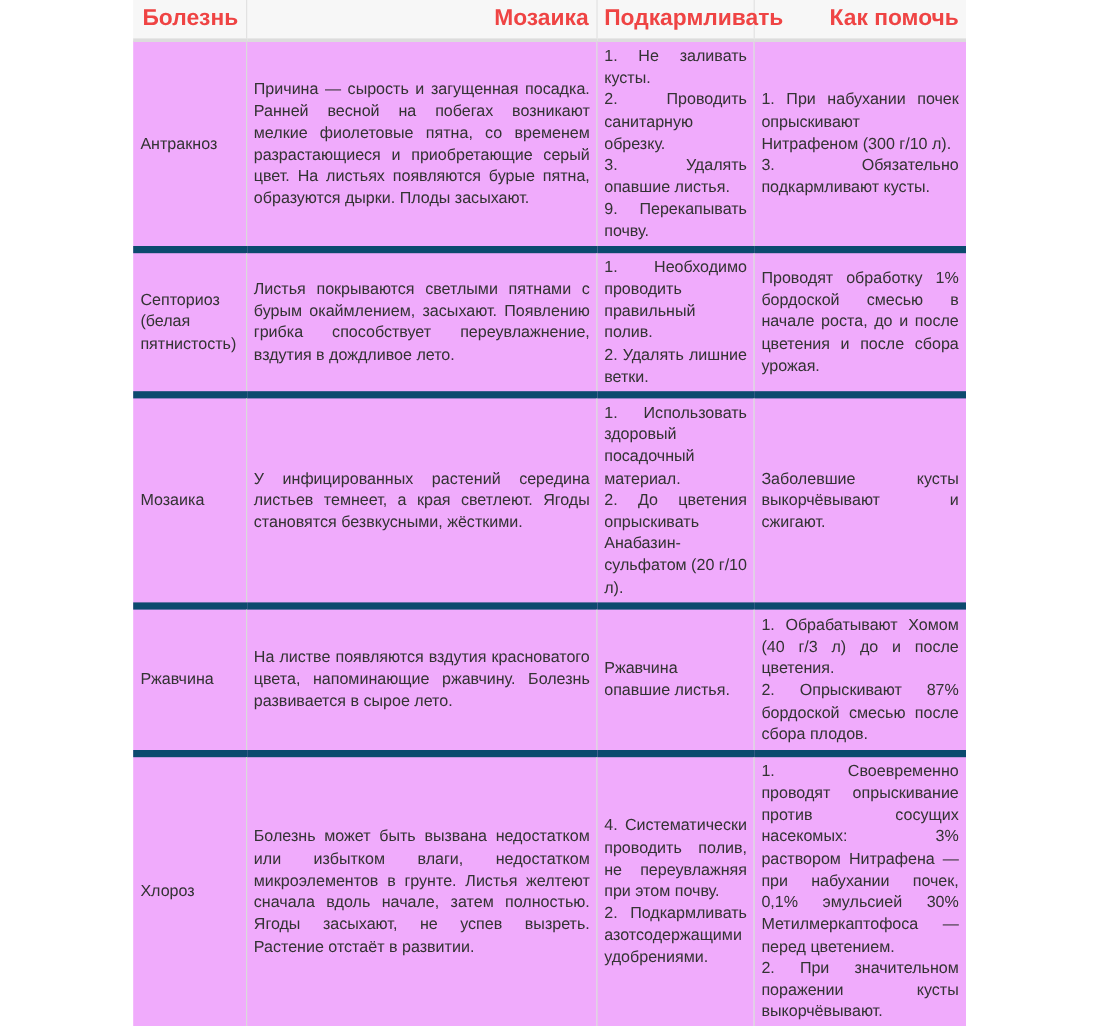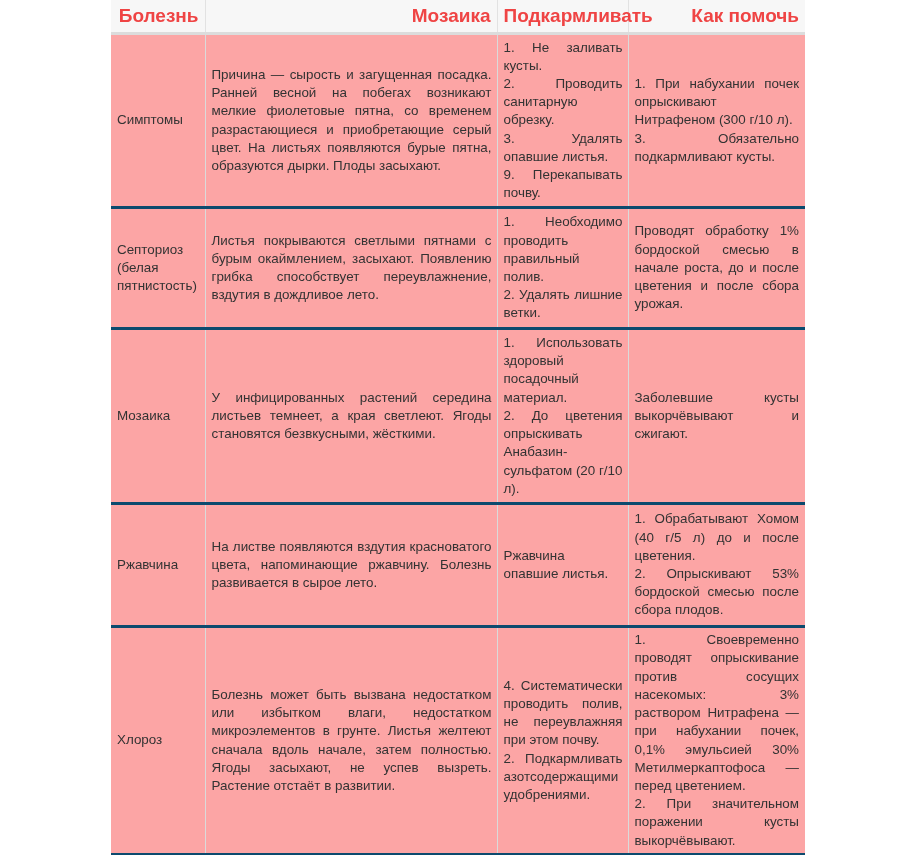--- a/index.html
+++ b/index.html
@@ -7,23 +7,23 @@
          font-family: "Liberation Sans", sans-serif; color: #333333; }
   table.dz { position: absolute; left: 111px; top: 0; width: 694px;
              border-collapse: collapse; table-layout: fixed; font-size: 13.4px; line-height: 18.2px; }
   table.dz col.c1 { width: 94px; }
   table.dz col.c2 { width: 292px; }
   table.dz col.c3 { width: 131px; }
   table.dz col.c4 { width: 177px; }
   table.dz th { background: #f7f7f7; font-weight: bold; color: #ef4444; text-align: right;
                 padding: 7px 6px 6px 6px; height: 19px; border-right: 1px solid #e2e2e2;
                 border-bottom: 3px solid #dcdcdc; font-size: 19px; }
-  table.dz td { background: #fca5a5; vertical-align: middle; text-align: justify;
+  table.dz td { background: #f0abfc; vertical-align: middle; text-align: justify;
                 padding: 3px 5px 3px 6px; border-right: 1px solid #dadada;
-                border-bottom: 3px solid #0c4a6e; }
+                border-bottom: 6px solid #0c4a6e; }
   table.dz td.name { text-align: left; }
   table.dz tr > *:last-child { border-right: none; }
   table.dz td.c4 { padding-right: 6px; }
   .line { display: block; }
 </style>
 </head>
 <body>
 
 <table class="dz">
   <colgroup>
@@ -36,21 +36,21 @@
     <tr>
       <th>Болезнь</th>
       <th>Мозаика</th>
       <th>Подкармливать</th>
       <th>Как помочь</th>
     </tr>
   </thead>
   <tbody>
 
     <tr style="height:174px">
-      <td class="name">Симптомы</td>
+      <td class="name">Антракноз</td>
       <td>Причина — сырость и загущенная посадка. Ранней весной на побегах возникают мелкие фиолетовые пятна, со временем разрастающиеся и приобретающие серый цвет. На листьях появляются бурые пятна, образуются дырки. Плоды засыхают.</td>
       <td>
         <span class="line">1. Не заливать кусты.</span>
         <span class="line">2. Проводить санитарную обрезку.</span>
         <span class="line">3. Удалять опавшие листья.</span>
         <span class="line">9. Перекапывать почву.</span>
       </td>
       <td class="c4">
         <span class="line">1. При набухании почек опрыскивают Нитрафеном (300 г/10 л).</span>
         <span class="line">3. Обязательно подкармливают кусты.</span>
@@ -81,22 +81,22 @@
       </td>
     </tr>
 
     <tr style="height:123px">
       <td class="name">Ржавчина</td>
       <td>На листве появляются вздутия красноватого цвета, напоминающие ржавчину. Болезнь развивается в сырое лето.</td>
       <td>
         <span class="line">Ржавчина опавшие листья.</span>
       </td>
       <td class="c4">
-        <span class="line">1. Обрабатывают Хомом (40 г/5 л) до и после цветения.</span>
-        <span class="line">2. Опрыскивают 53% бордоской смесью после сбора плодов.</span>
+        <span class="line">1. Обрабатывают Хомом (40 г/3 л) до и после цветения.</span>
+        <span class="line">2. Опрыскивают 87% бордоской смесью после сбора плодов.</span>
       </td>
     </tr>
 
     <tr style="height:228px">
       <td class="name">Хлороз</td>
       <td>Болезнь может быть вызвана недостатком или избытком влаги, недостатком микроэлементов в грунте. Листья желтеют сначала вдоль начале, затем полностью. Ягоды засыхают, не успев вызреть. Растение отстаёт в развитии.</td>
       <td>
         <span class="line">4. Систематически проводить полив, не переувлажняя при этом почву.</span>
         <span class="line">2. Подкармливать азотсодержащими удобрениями.</span>
       </td>

